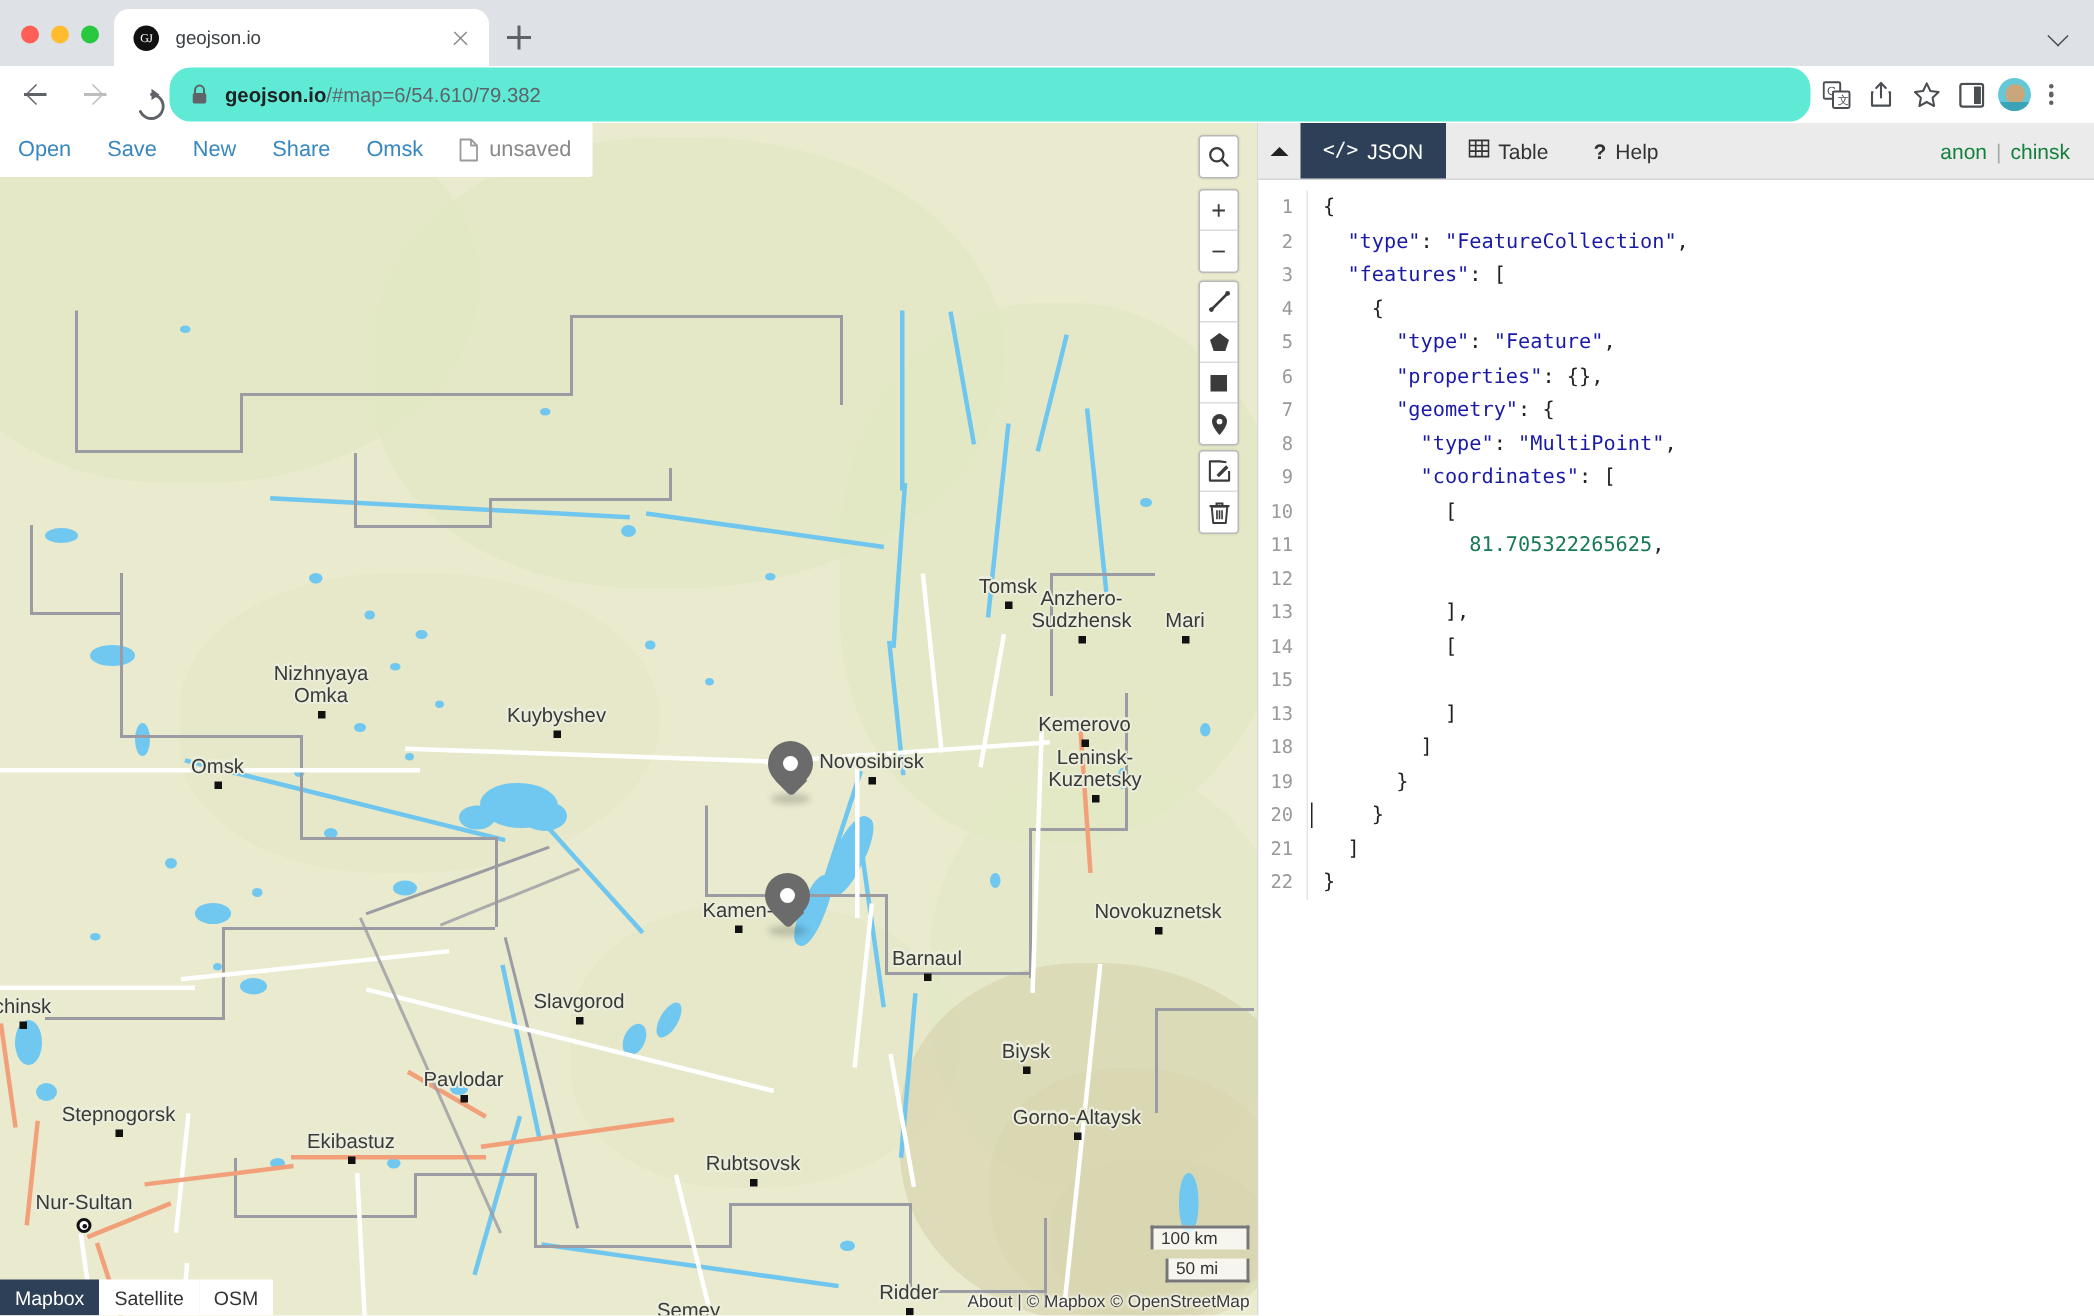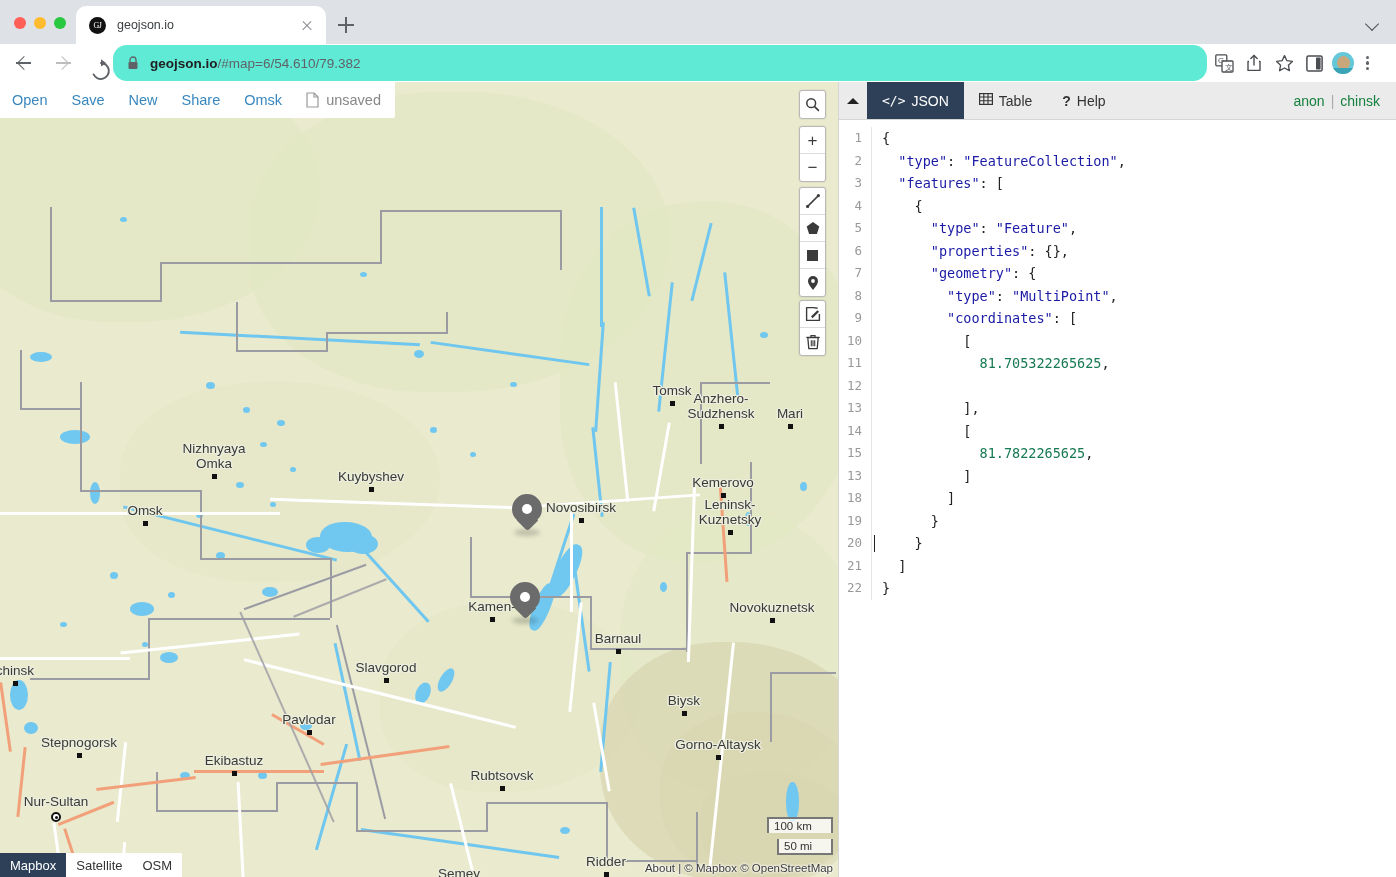--- a/index.html
+++ b/index.html
@@ -829,21 +829,20 @@
           <div class="code-row">
             <div class="ln-wrap">
               <div class="ln">14</div>
             </div>
             <div class="src"><span class="p">          [</span></div>
           </div>
           <div class="code-row">
             <div class="ln-wrap">
               <div class="ln">15</div>
             </div>
-            <div class="src"><span class="n">            81.7822265625</span><span class="p">,</span></div>
           </div>
           <div class="code-row">
             <div class="ln-wrap">
               <div class="ln">13</div>
             </div>
             <div class="src"><span class="p">          ]</span></div>
           </div>
           <div class="code-row">
             <div class="ln-wrap">
               <div class="ln">18</div>

